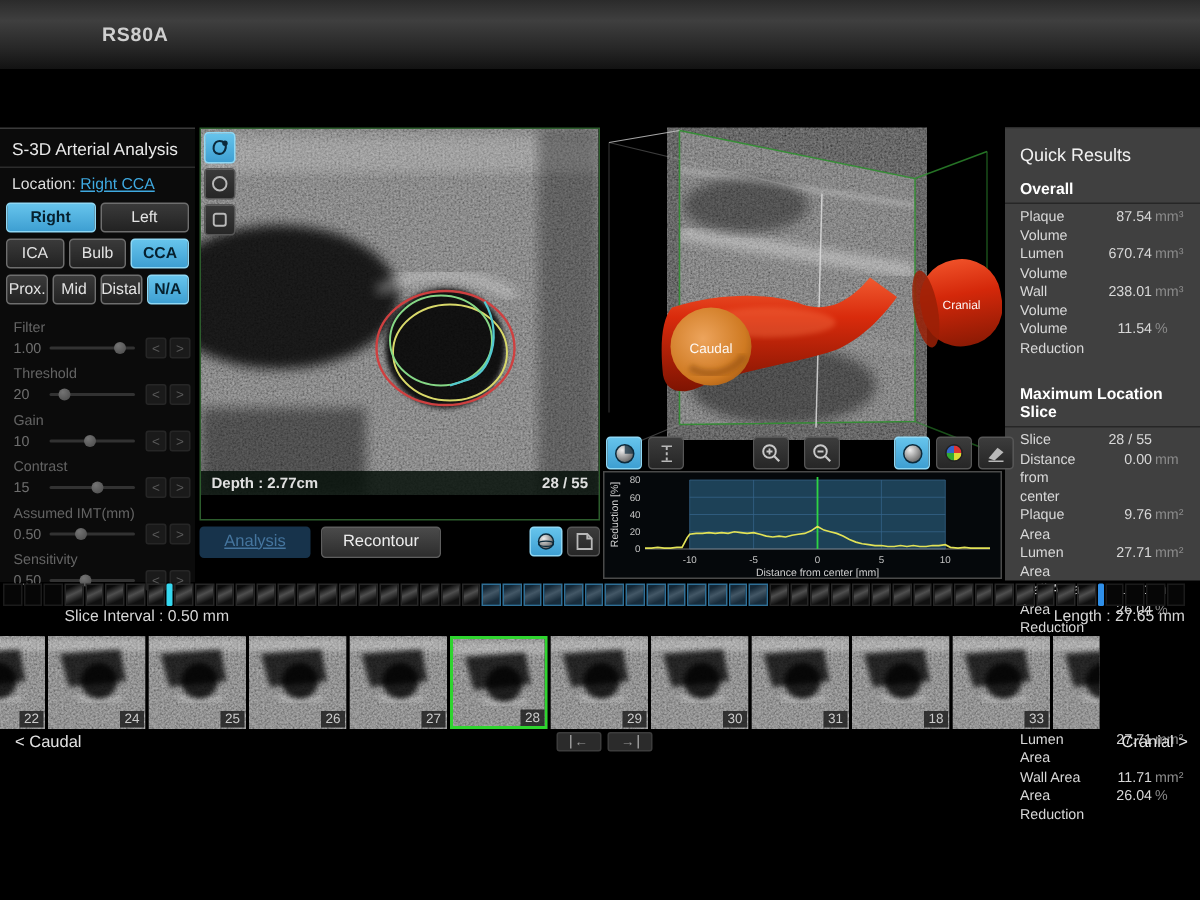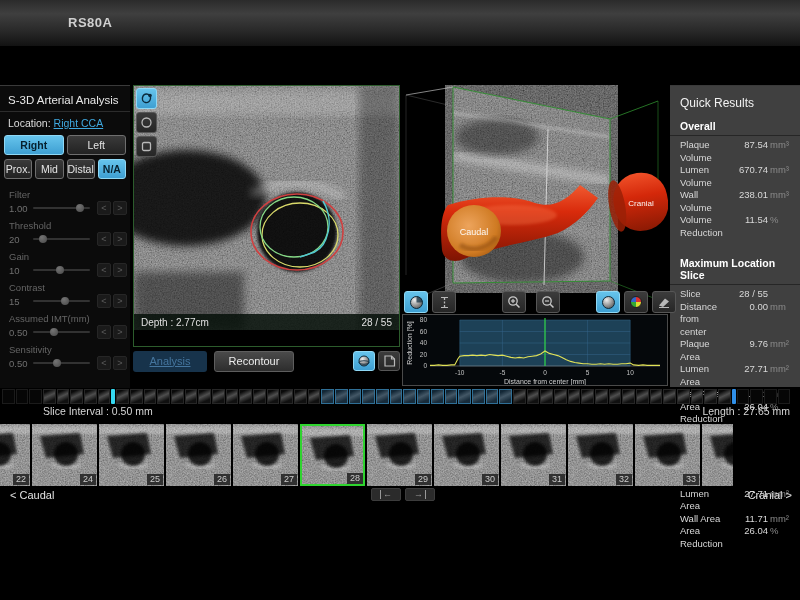--- a/index.html
+++ b/index.html
@@ -31,21 +31,21 @@
   .sl-row{display:flex;align-items:center;height:16px;}
   .sl-value{width:27px;font-size:9.5px;color:#ababab;padding-left:6px;}
   .sl-track{flex:1;position:relative;height:2px;background:#4a4a4a;margin:0 5px 0 3px;border-radius:1px;}
   .sl-knob{position:absolute;top:-3px;width:8px;height:8px;border-radius:50%;
     background:radial-gradient(circle at 35% 30%,#b5b5b5,#6e6e6e);}
   .sl-btn{width:14px;height:14px;background:#242424;border:1px solid #383838;border-radius:2px;
     color:#8a8a8a;font-size:9px;line-height:12px;text-align:center;margin-left:2px;}
 
   
   #center-view{position:absolute;left:133px;top:85px;width:267px;height:262px;
-    border:1px solid #2c5c2c;background:#000;}
+    border:1px solid #2c5c2c;background:#000;font-weight:bold;}
   #us-image{position:relative;width:265px;height:244px;overflow:hidden;}
   #tools-col{position:absolute;left:2px;top:2px;z-index:5;}
   .tool-btn{width:21px;height:21px;margin-bottom:3px;display:flex;align-items:center;justify-content:center;
     background:linear-gradient(#3a3a3a,#262626);border:1px solid #565656;border-radius:3px;}
   .tool-btn.active{background:linear-gradient(#66c4ec,#3e9fd2);border-color:#8fd8f5;}
   #depth-bar{position:absolute;left:0;bottom:0;width:265px;height:16px;background:rgba(6,16,9,.85);
     display:flex;justify-content:space-between;align-items:center;padding:0 7px;font-size:10px;color:#e0e0e0;z-index:4;}
 
   
   #analysis-row{position:absolute;left:133px;top:350px;width:267px;height:22px;display:flex;gap:7px;align-items:center;}
@@ -175,20 +175,25 @@
     <div class="lp-location">
       <span>Location:</span>
       <span class="loc-val">Right CCA</span>
     </div>
     <div id="location-grid">
         <div class="btnrow">
           <div class="locbtn active">Right</div>
           <div class="locbtn">Left</div>
         </div>
         <div class="btnrow">
+          <div class="locbtn">ICA</div>
+          <div class="locbtn">Bulb</div>
+          <div class="locbtn active">CCA</div>
+        </div>
+        <div class="btnrow">
           <div class="locbtn">Prox.</div>
           <div class="locbtn">Mid</div>
           <div class="locbtn">Distal</div>
           <div class="locbtn active">N/A</div>
         </div>
       </div>
     <div id="slider-list">
         <div class="slider-block">
           <div class="sl-label">Filter</div>
           <div class="sl-row">
@@ -654,21 +659,21 @@
           <circle cx="34" cy="30" r="12" fill="#000" opacity="0.8" filter="url(#soft2)"></circle>
           <path d="M20,40 Q34,48 50,40" stroke="#fff" stroke-width="3" opacity="0.3" fill="none" filter="url(#soft2)"></path>
         </svg><span class="thumb-num">31</span></div>
       <div class="thumb"><svg width="65" height="62" viewBox="0 0 65 62">
           <rect width="65" height="62" fill="#4a4a4a"></rect>
           <rect width="65" height="62" filter="url(#speckle)" opacity="0.55"></rect>
           <rect y="2" width="65" height="8" fill="#fff" opacity="0.25" filter="url(#soft2)"></rect>
           <polygon points="8,12 48,9 52,30 14,34" fill="#000" opacity="0.75" filter="url(#soft2)"></polygon>
           <circle cx="34" cy="30" r="12" fill="#000" opacity="0.8" filter="url(#soft2)"></circle>
           <path d="M20,40 Q34,48 50,40" stroke="#fff" stroke-width="3" opacity="0.3" fill="none" filter="url(#soft2)"></path>
-        </svg><span class="thumb-num">32</span></div>
+        </svg><span class="thumb-num">18</span></div>
       <div class="thumb"><svg width="65" height="62" viewBox="0 0 65 62">
           <rect width="65" height="62" fill="#4a4a4a"></rect>
           <rect width="65" height="62" filter="url(#speckle)" opacity="0.55"></rect>
           <rect y="2" width="65" height="8" fill="#fff" opacity="0.25" filter="url(#soft2)"></rect>
           <polygon points="8,12 48,9 52,30 14,34" fill="#000" opacity="0.75" filter="url(#soft2)"></polygon>
           <circle cx="34" cy="30" r="12" fill="#000" opacity="0.8" filter="url(#soft2)"></circle>
           <path d="M20,40 Q34,48 50,40" stroke="#fff" stroke-width="3" opacity="0.3" fill="none" filter="url(#soft2)"></path>
         </svg><span class="thumb-num">33</span></div>
       <div class="thumb partial-right"><svg width="65" height="62" viewBox="0 0 65 62">
           <rect width="65" height="62" fill="#4a4a4a"></rect>

